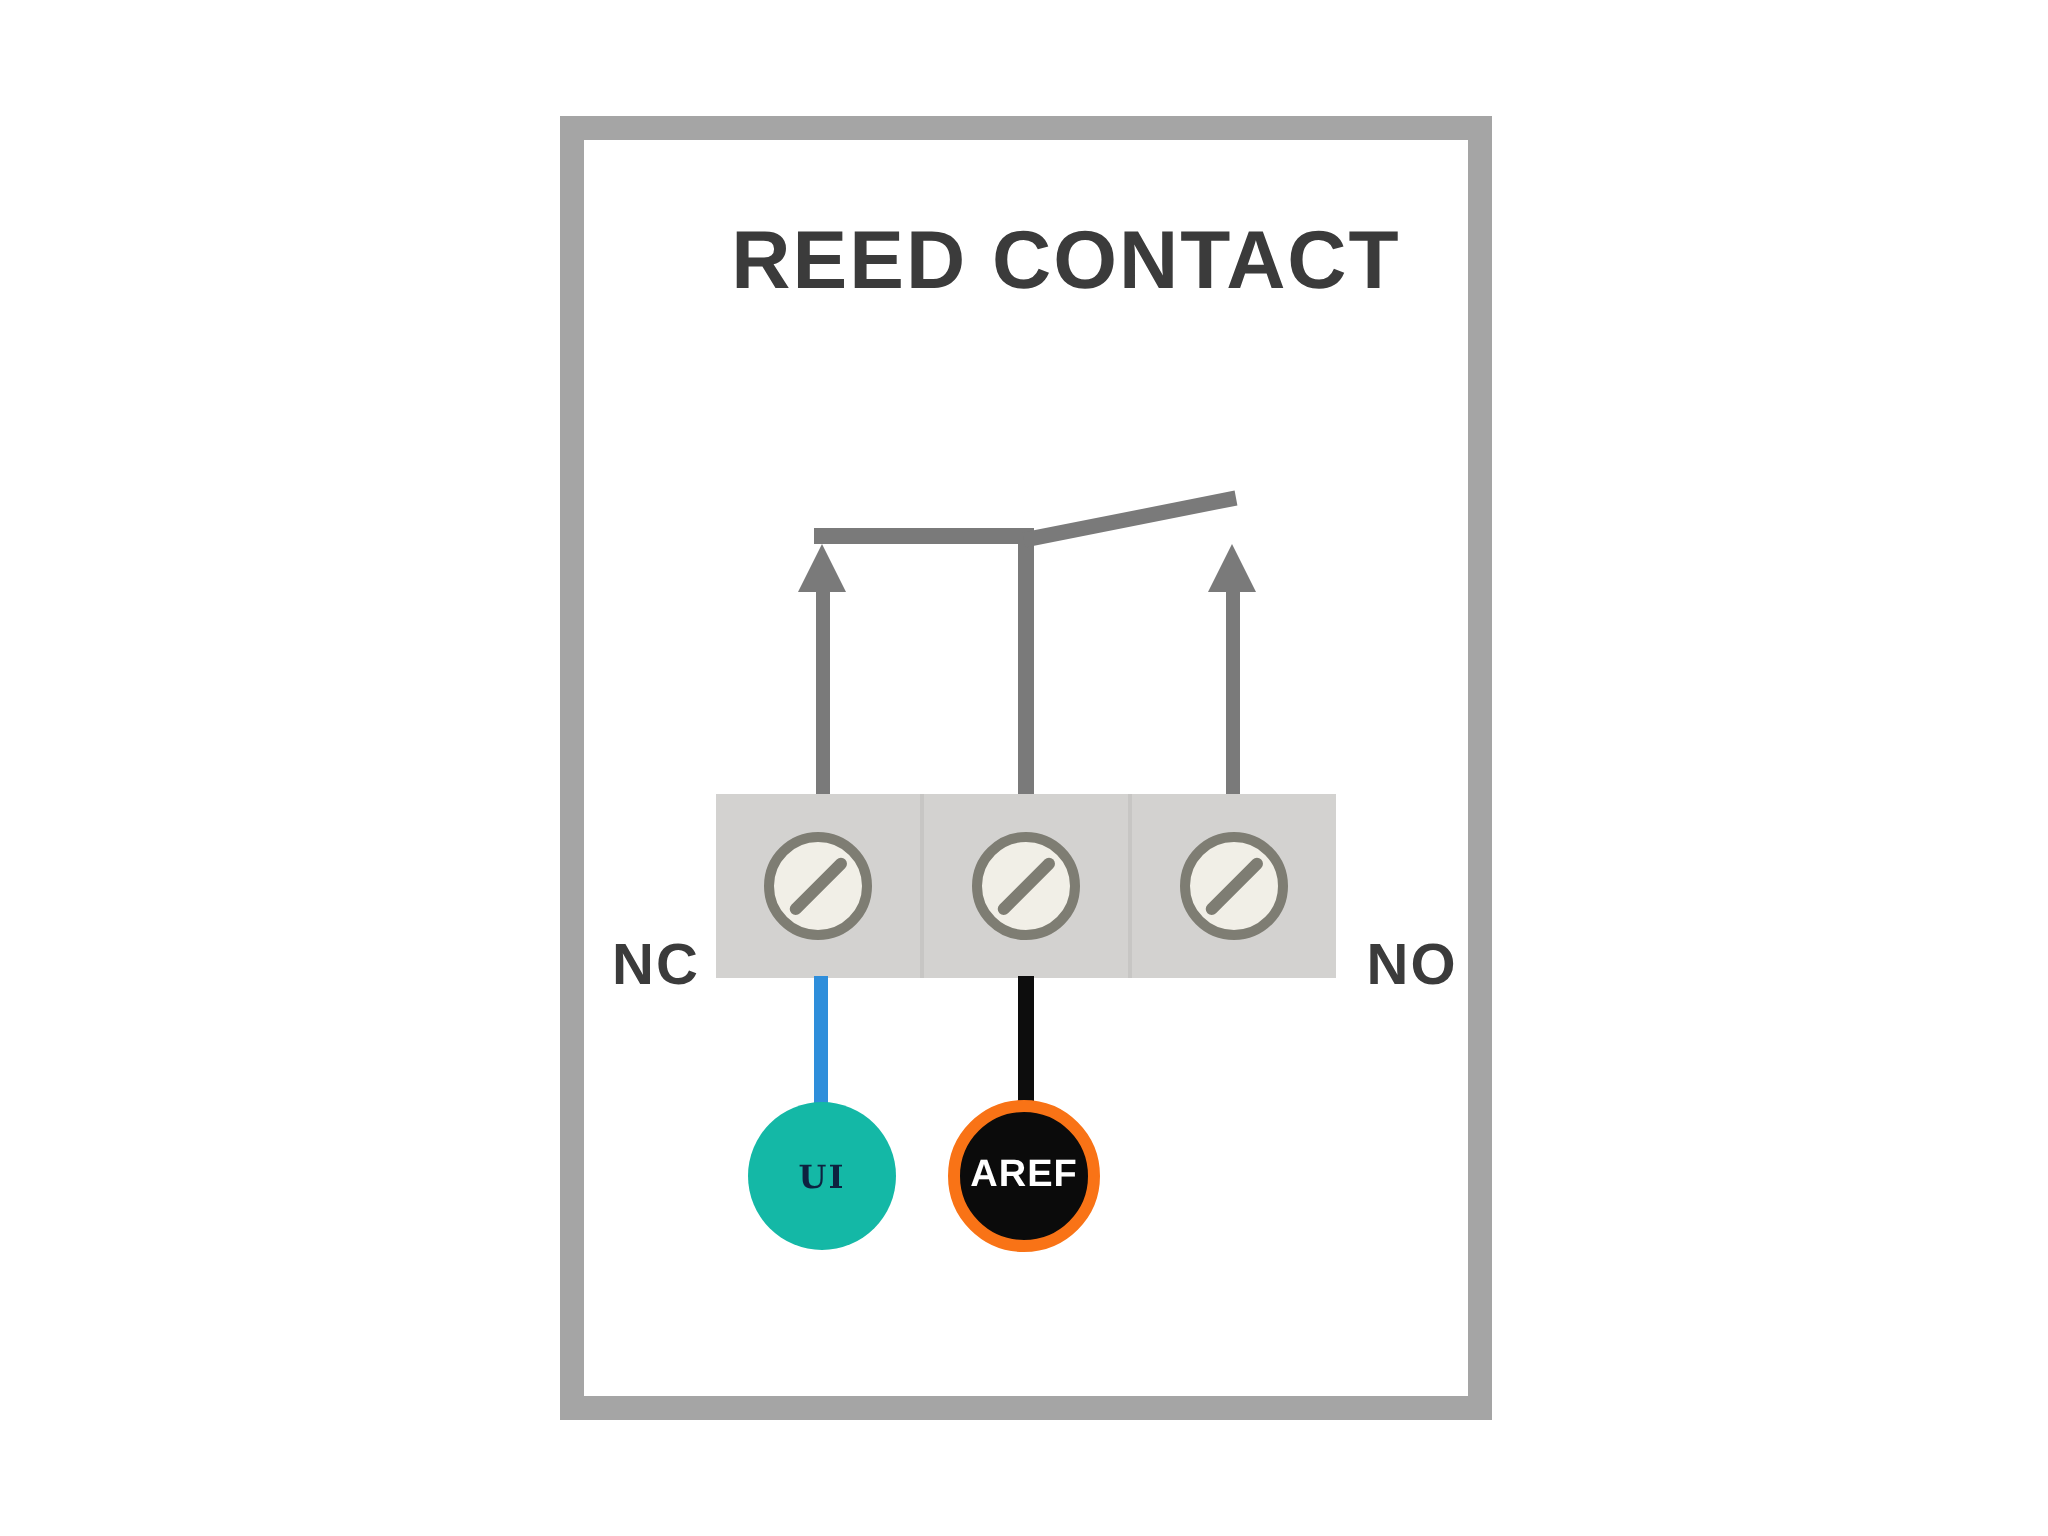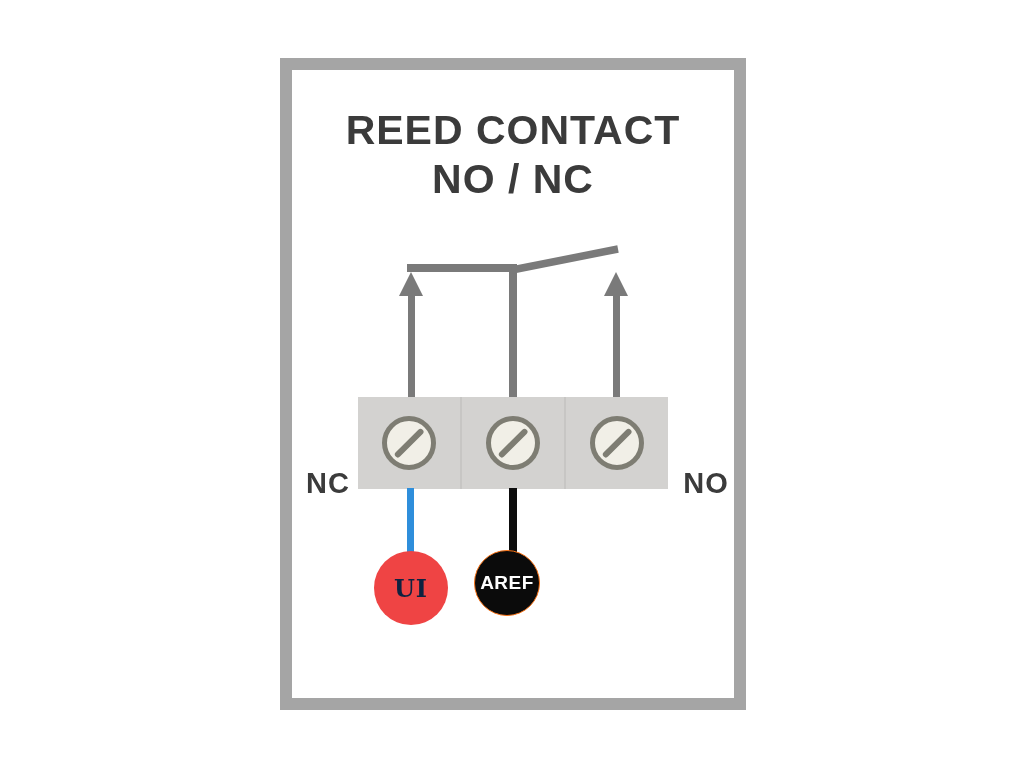--- a/index.html
+++ b/index.html
@@ -31,20 +31,21 @@
     position: absolute;
     left: 292px;
     top: 106px;
     width: 442px;
     text-align: center;
     color: #3b3b3b;
     font-weight: bold;
     font-size: 41px;
     line-height: 49px;
     letter-spacing: 1px;
+    padding-left: 20px;
   }
   
   .switch-graphic {
     position: absolute;
     left: 350px;
     top: 235px;
   }
   
   .terminal-block {
     position: absolute;
@@ -119,50 +120,49 @@
     border-radius: 50%;
     display: flex;
     align-items: center;
     justify-content: center;
   }
   .node-ui {
     left: 374px;
     top: 551px;
     width: 74px;
     height: 74px;
-    background: #ef4444;
+    background: #14b8a6;
     color: #0e2240;
     font-family: "DejaVu Serif", serif;
     font-weight: bold;
-    font-size: 24px;
+    font-size: 16px;
     letter-spacing: 1px;
   }
   .node-aref {
     left: 474px;
     top: 550px;
     width: 64px;
     height: 64px;
     background: #0b0b0b;
-    border: 1px solid #f97316;
+    border: 6px solid #f97316;
     color: #ffffff;
     font-weight: bold;
     font-size: 19px;
     letter-spacing: 0.5px;
   }
 </style>
 </head>
 <body>
 
 <div id="canvas">
 
   <div class="frame"></div>
 
   <div class="title">
     <div>REED CONTACT</div>
-    <div>NO / NC</div>
   </div>
 
   <svg class="switch-graphic" width="340" height="170" viewBox="0 0 340 170">
     <g fill="#7a7a7a">
 
       <rect x="58" y="57" width="7" height="108"></rect>
 
       <polygon points="61,37 49,61 73,61"></polygon>
 
       <rect x="57" y="29" width="110" height="8"></rect>

